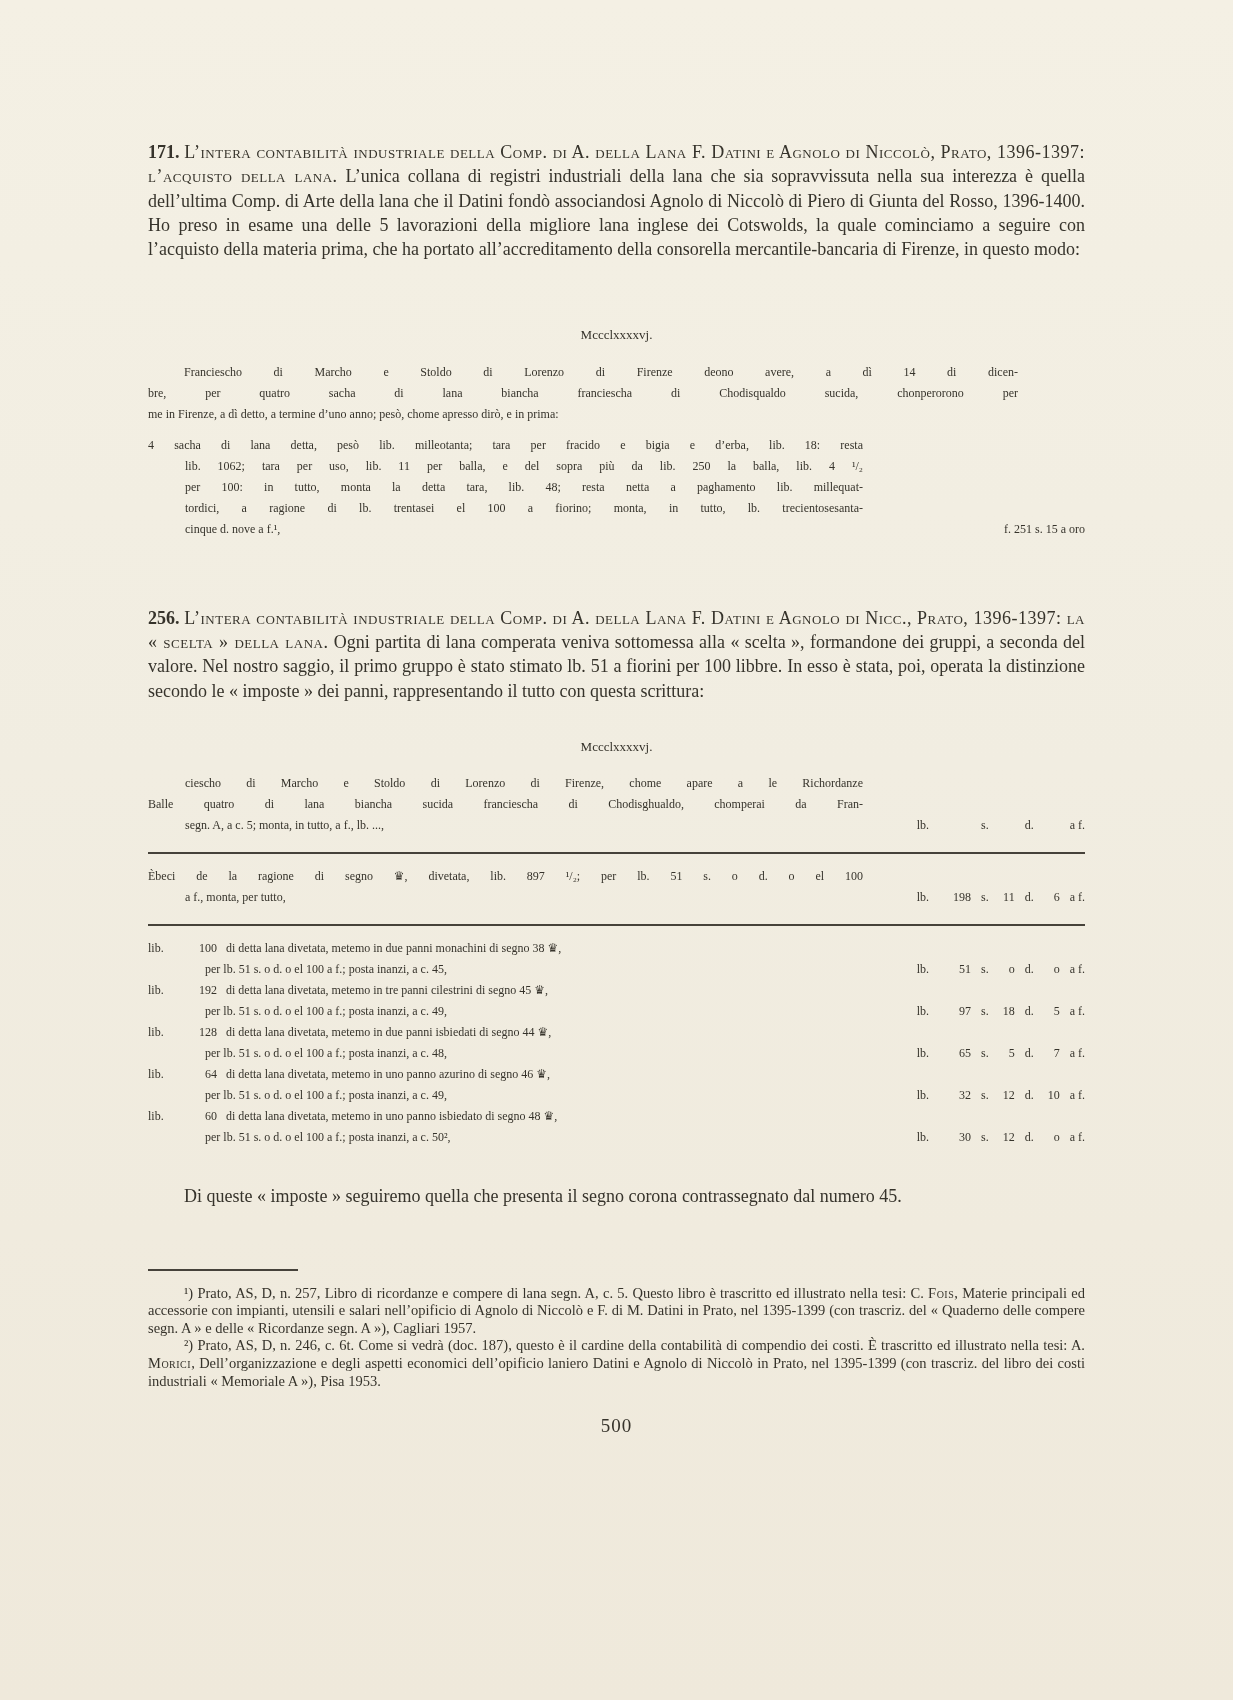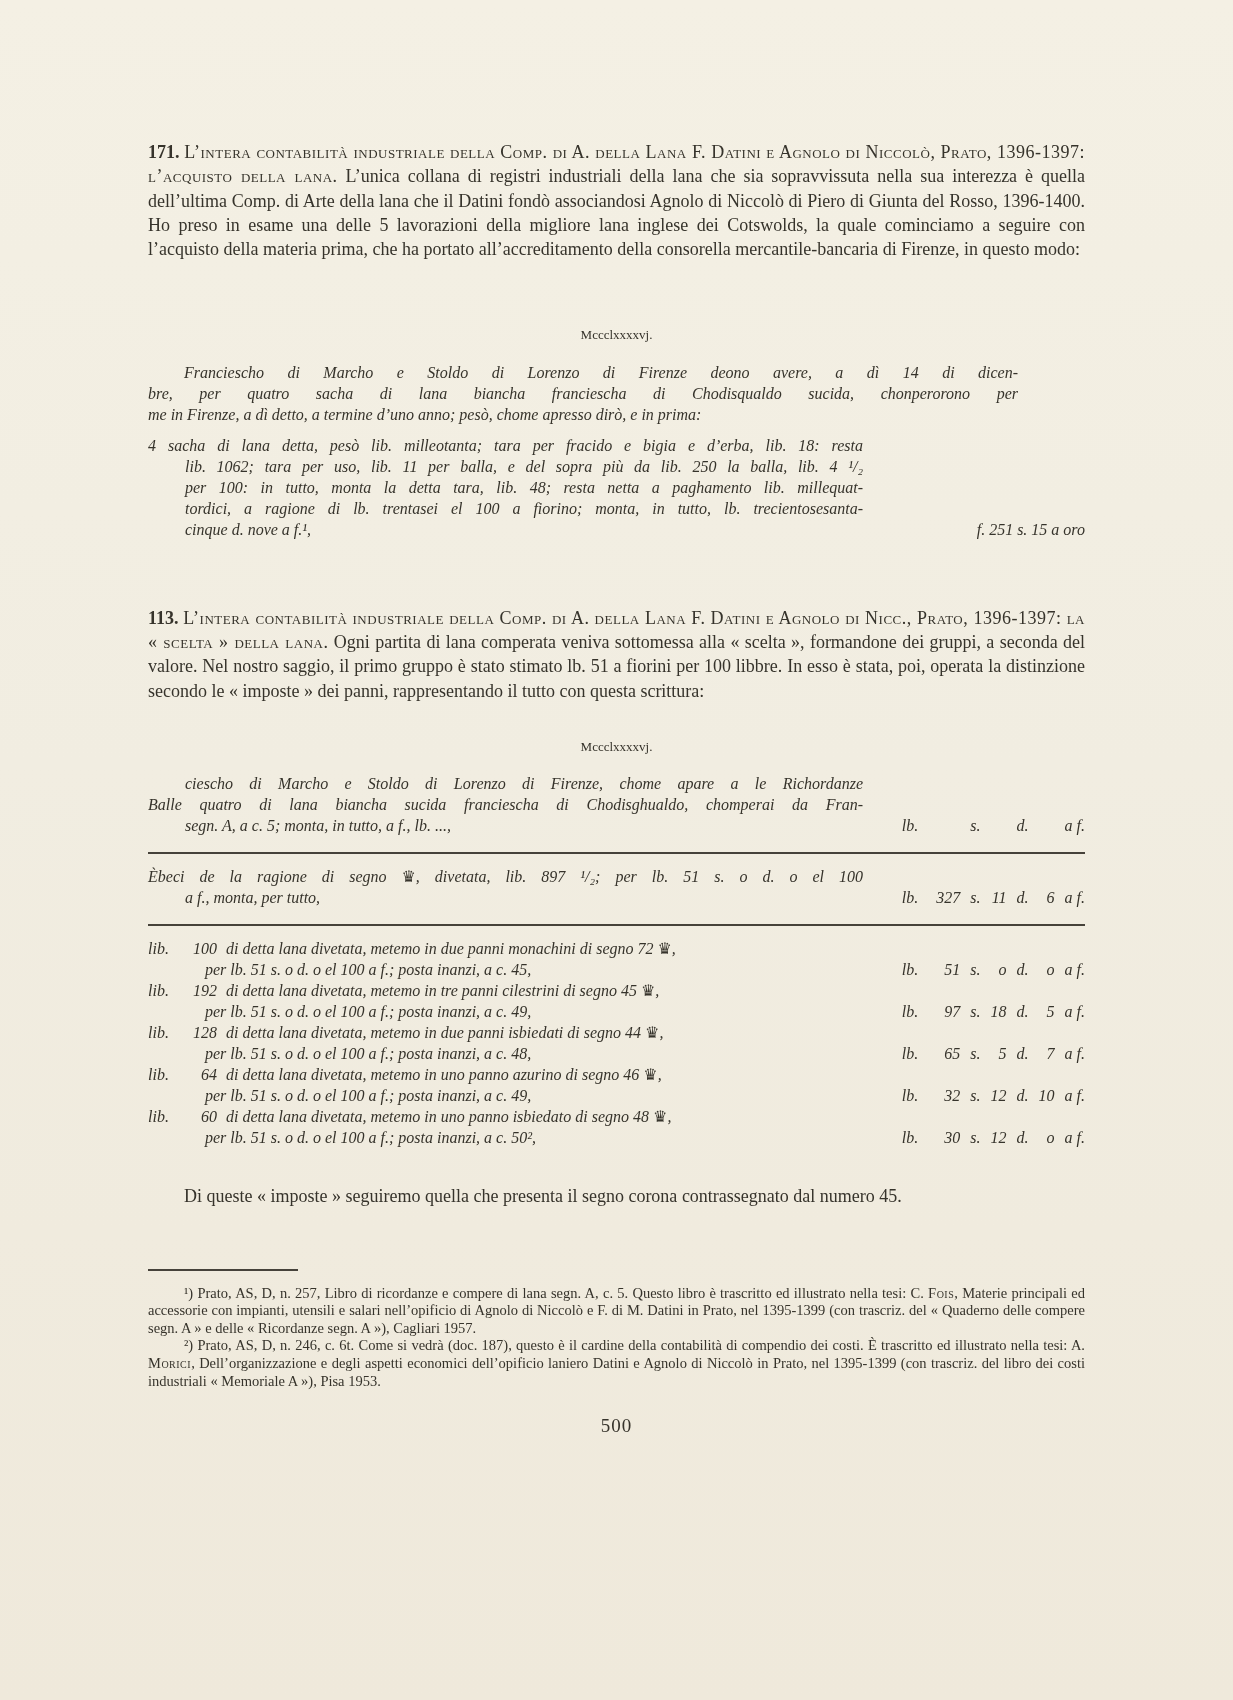--- a/index.html
+++ b/index.html
@@ -28,21 +28,21 @@
   .jline { text-align: justify; text-align-last: justify; }
   .ind { text-indent: 36px; }
   .cont { padding-left: 37px; }
 
   .sec-para { margin: 0; }
   .sec-para.s171 { margin-bottom: 62px; }
   .sec-para.s172 { margin-bottom: 32px; }
 
   .date-heading { text-align: center; margin: 0 0 14px 0; font-size: 13px; }
 
-  .record { font-size: 16px; line-height: 21px; font-style: italic; }
+  .record { font-size: 12px; line-height: 21px; }
   .intro { width: 870px; margin-bottom: 10px; }
   .entry171 { margin-bottom: 66px; }
 
   .entry-flex { display: flex; }
   .entry-left { width: 715px; }
   .entry-right {
     flex: 1; display: flex; justify-content: flex-end;
     align-self: flex-end; white-space: nowrap;
   }
 
@@ -97,21 +97,21 @@
         <div class="jline cont">per 100: in tutto, monta la detta tara, lib. 48; resta netta a paghamento lib. millequat-</div>
         <div class="jline cont">tordici, a ragione di lb. trentasei el 100 a fiorino; monta, in tutto, lb. trecientosesanta-</div>
         <div class="cont">cinque d. nove a f.¹,</div>
       </div>
       <div class="entry-right">
         <span>f. 251 s. 15 a oro</span>
       </div>
     </div>
 
     <p class="sec-para s172 justify">
-      <span class="bold">113.</span>
+      <span class="bold">256.</span>
       <span class="sc">L’intera contabilità industriale della Comp. di A. della Lana F. Datini e Agnolo di Nicc., Prato, 1396-1397: la « scelta » della lana.</span>
       <span>Ogni partita di lana comperata veniva sottomessa alla « scelta », formandone dei gruppi, a seconda del valore. Nel nostro saggio, il primo gruppo è stato stimato lb. 51 a fiorini per 100 libbre. In esso è stata, poi, operata la distinzione secondo le « imposte » dei panni, rappresentando il tutto con questa scrittura:</span>
     </p>
 
     <p class="date-heading">Mccclxxxxvj.</p>
 
     <div class="record">
 
       <div class="entry-flex">
         <div class="entry-left">
@@ -135,38 +135,38 @@
       <div class="rule"></div>
 
       <div class="entry-flex">
         <div class="entry-left">
           <div class="jline">Èbeci de la ragione di segno ♛, divetata, lib. 897 ¹/₂; per lb. 51 s. o d. o el 100</div>
           <div class="cont">a f., monta, per tutto,</div>
         </div>
         <div class="entry-right">
           <span class="amount">
             <span class="a-lab">lb.</span>
-            <span class="a-val v-lb">327</span>
+            <span class="a-val v-lb">198</span>
             <span class="a-lab a-gap">s.</span>
             <span class="a-val v-s">11</span>
             <span class="a-lab a-gap">d.</span>
             <span class="a-val v-d">6</span>
             <span class="a-lab a-gap">a f.</span>
           </span>
         </div>
       </div>
 
       <div class="rule"></div>
 
       <div class="entry-flex librow">
         <div class="entry-left">
           <div class="l1">
             <span class="lib-lab">lib.</span>
             <span class="lib-num">100</span>
-            <span class="l1-text">di detta lana divetata, metemo in due panni monachini di segno 72 ♛,</span>
+            <span class="l1-text">di detta lana divetata, metemo in due panni monachini di segno 38 ♛,</span>
           </div>
           <div class="l2">per lb. 51 s. o d. o el 100 a f.; posta inanzi, a c. 45,</div>
         </div>
         <div class="entry-right">
           <span class="amount">
             <span class="a-lab">lb.</span>
             <span class="a-val v-lb">51</span>
             <span class="a-lab a-gap">s.</span>
             <span class="a-val v-s">o</span>
             <span class="a-lab a-gap">d.</span>

